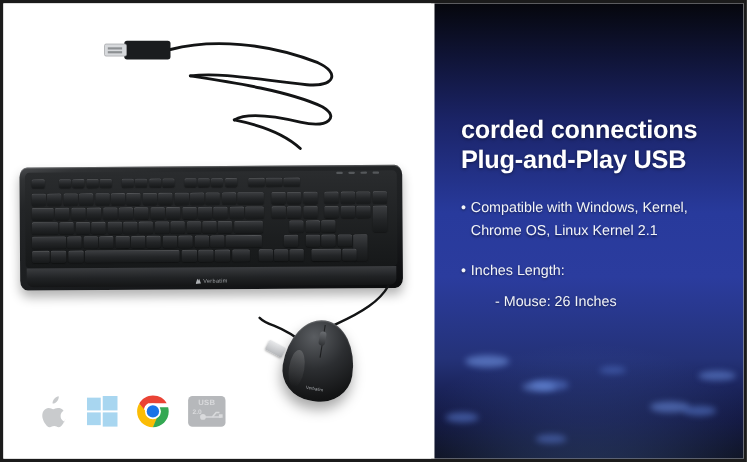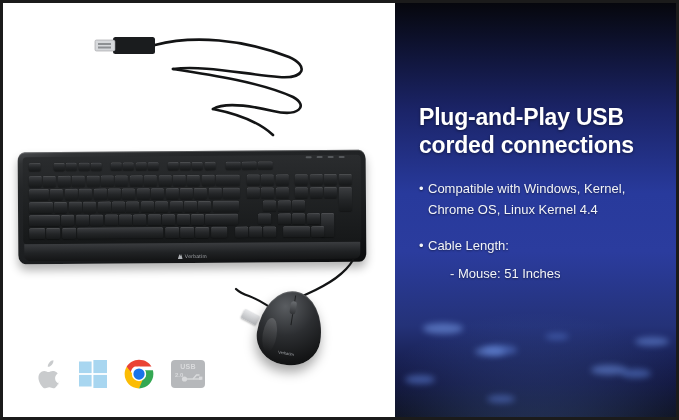--- a/index.html
+++ b/index.html
@@ -308,39 +308,39 @@
     <div class="blob" style="left:88px;top:342px;width:34px;height:10px;background:#5c7fd6;"></div>
     <div class="blob" style="left:80px;top:344px;width:30px;height:9px;background:#6f94e4;"></div>
     <div class="blob" style="left:10px;top:372px;width:30px;height:9px;background:#5d80d8;"></div>
     <div class="blob" style="left:92px;top:392px;width:28px;height:8px;background:#5877cc;"></div>
     <div class="blob" style="left:196px;top:362px;width:36px;height:10px;background:#6c90e2;"></div>
     <div class="blob" style="left:226px;top:366px;width:30px;height:9px;background:#5a7ed4;"></div>
     <div class="blob" style="left:240px;top:334px;width:34px;height:9px;background:#6b8fe0;"></div>
     <div class="blob" style="left:150px;top:330px;width:24px;height:7px;background:#4f6fc4;"></div>
 
     <div class="headline">
+      <div>corded connections</div>
       <div>Plug-and-Play USB</div>
-      <div>corded connections</div>
     </div>
 
     <div class="bullets">
 
       <div class="bullet">
         <div class="dot">•</div>
         <div class="btext">
           <div>Compatible with Windows, Kernel,</div>
-          <div>Chrome OS, Linux Kernel 4.4</div>
+          <div>Chrome OS, Linux Kernel 2.1</div>
         </div>
       </div>
 
       <div style="height:12px;"></div>
 
       <div class="bullet">
         <div class="dot">•</div>
-        <div class="btext">Cable Length:</div>
+        <div class="btext">Inches Length:</div>
       </div>
 
       <div class="sub">
-        <div class="subitem">- Mouse: 51 Inches</div>
+        <div class="subitem">- Mouse: 26 Inches</div>
       </div>
     </div>
   </div>
 </div>
 
 </body></html>

